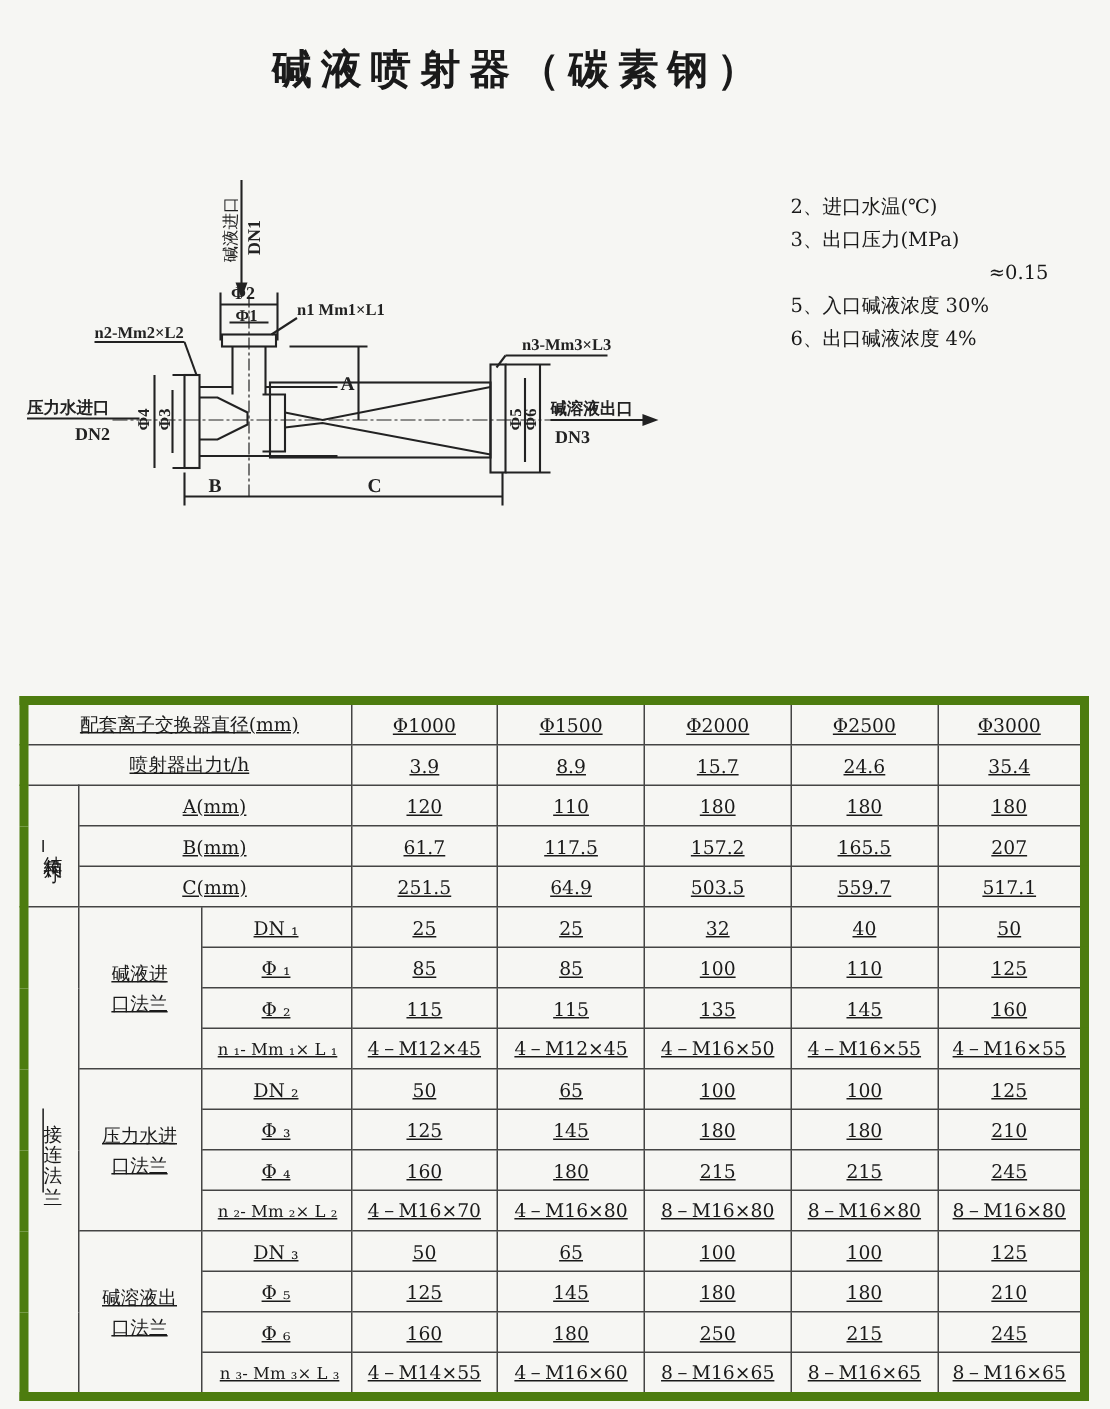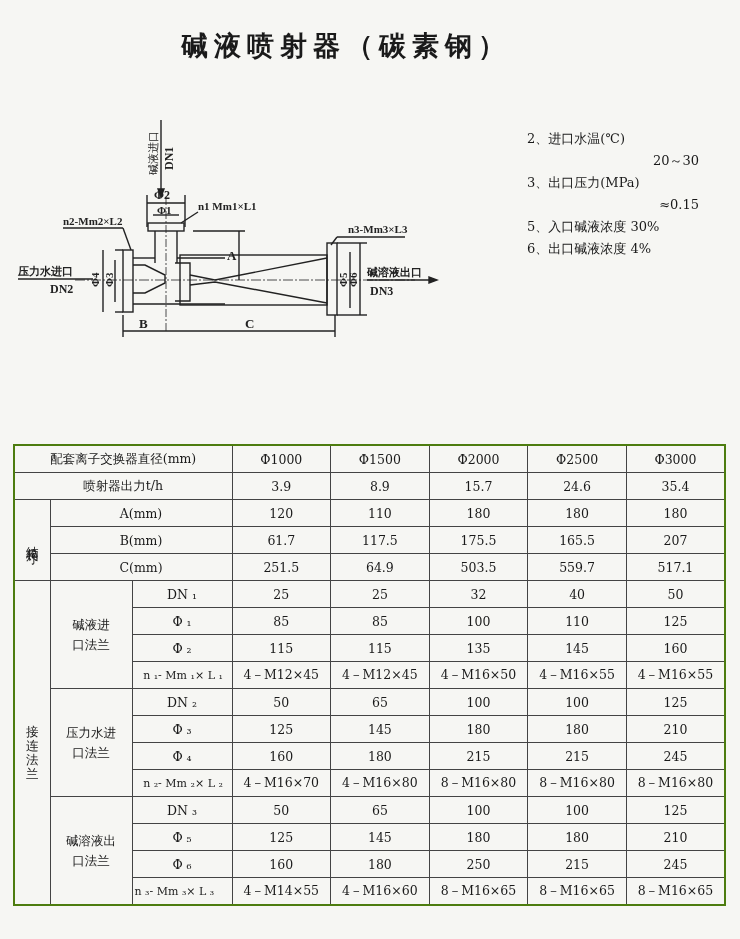--- a/index.html
+++ b/index.html
@@ -3,22 +3,22 @@
 <meta charset="utf-8">
 <style>
   html,body{margin:0;padding:0;}
   body{width:740px;height:939px;background:#f6f6f3;position:relative;overflow:hidden;
        font-family:"DejaVu Serif","Liberation Serif",serif;color:#1a1a1a;}
   .title{position:absolute;left:0;top:28px;width:692px;text-align:center;font-size:27px;font-weight:bold;letter-spacing:6px;}
   .diagram{position:absolute;left:15px;top:115px;width:470px;height:240px;}
   .params{position:absolute;left:527px;top:128px;width:200px;font-size:13px;line-height:22px;}
   .params .lbl{display:block;}
   .params .val{display:block;text-align:right;padding-right:28px;}
-  table.spec{position:absolute;left:13px;top:444px;width:713px;border-collapse:collapse;
-       border:2px solid #4d7c0f;font-size:12.5px;table-layout:fixed;}
+  table.spec{position:absolute;left:13px;top:464px;width:713px;border-collapse:collapse;
+       border:6px solid #4d7c0f;font-size:12.5px;table-layout:fixed;text-decoration:underline;}
   table.spec td{border:1px solid #444;text-align:center;height:26px;padding:0;}
   .grp{letter-spacing:0;line-height:20px;}
   .vert{line-height:24px;}
   .vert2{line-height:36px;}
 </style>
 </head>
 <body>
 
 <div class="title">碱液喷射器（碳素钢）</div>
 
@@ -97,21 +97,20 @@
   <line x1="108" y1="216" x2="151" y2="216"></line>
       <line x1="151" y1="216" x2="320" y2="216"></line>
   <text x="124" y="213" font-size="13" font-weight="bold" fill="#222" stroke="none">B</text>
   <text x="230" y="213" font-size="13" font-weight="bold" fill="#222" stroke="none">C</text>
 </svg>
 </div>
 
 <div class="params">
   <div>
       <span class="lbl">2、进口水温(℃)</span>
-      <span class="val">20～30</span>
     </div>
   <div>
       <span class="lbl">3、出口压力(MPa)</span>
       <span class="val">≈0.15</span>
     </div>
   <div>
       <span class="lbl">5、入口碱液浓度 30%</span>
     </div>
   <div>
       <span class="lbl">6、出口碱液浓度 4%</span>
@@ -152,21 +151,21 @@
     <td>120</td>
     <td>110</td>
     <td>180</td>
     <td>180</td>
     <td>180</td>
   </tr>
   <tr>
     <td colspan="2">B(mm)</td>
     <td>61.7</td>
     <td>117.5</td>
-    <td>175.5</td>
+    <td>157.2</td>
     <td>165.5</td>
     <td>207</td>
   </tr>
   <tr>
     <td colspan="2">C(mm)</td>
     <td>251.5</td>
     <td>64.9</td>
     <td>503.5</td>
     <td>559.7</td>
     <td>517.1</td>
@@ -260,21 +259,21 @@
   </tr>
   <tr>
     <td>Φ ₆</td>
     <td>160</td>
     <td>180</td>
     <td>250</td>
     <td>215</td>
     <td>245</td>
   </tr>
   <tr>
-    <td style="font-size:11px;white-space:nowrap;text-align:left;padding-left:2px;margin-top:11px;">n ₃- Mm ₃× L ₃</td>
+    <td style="font-size:11px;white-space:nowrap;text-align:left;padding-left:12px;margin-top:11px;">n ₃- Mm ₃× L ₃</td>
     <td>4－M14×55</td>
     <td>4－M16×60</td>
     <td>8－M16×65</td>
     <td>8－M16×65</td>
     <td>8－M16×65</td>
   </tr>
 </tbody>
   </table>
 
 </body></html>

